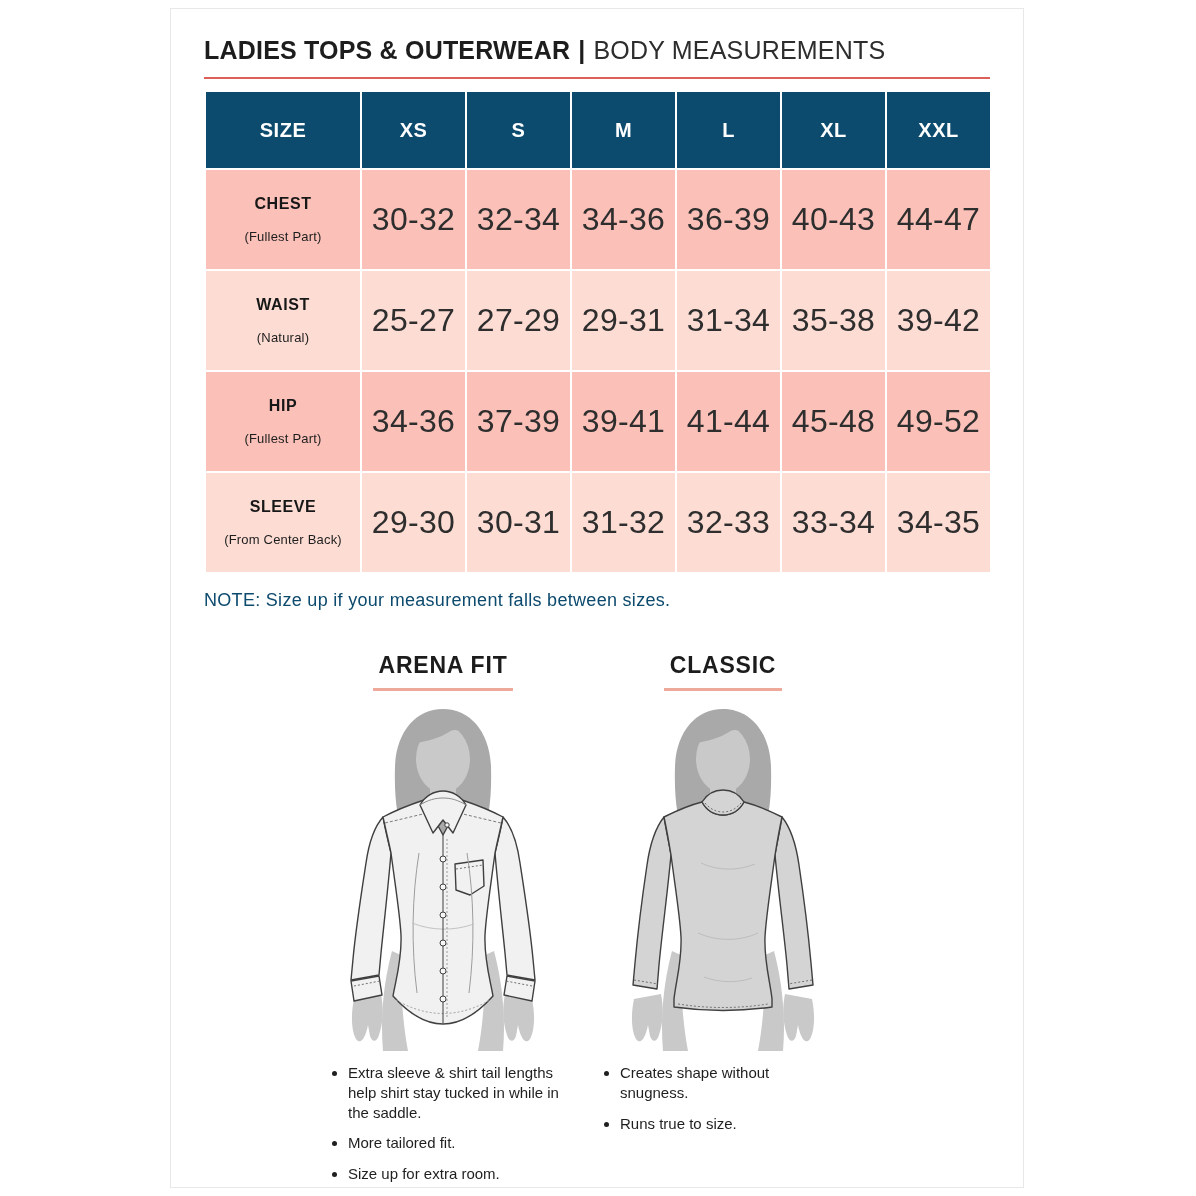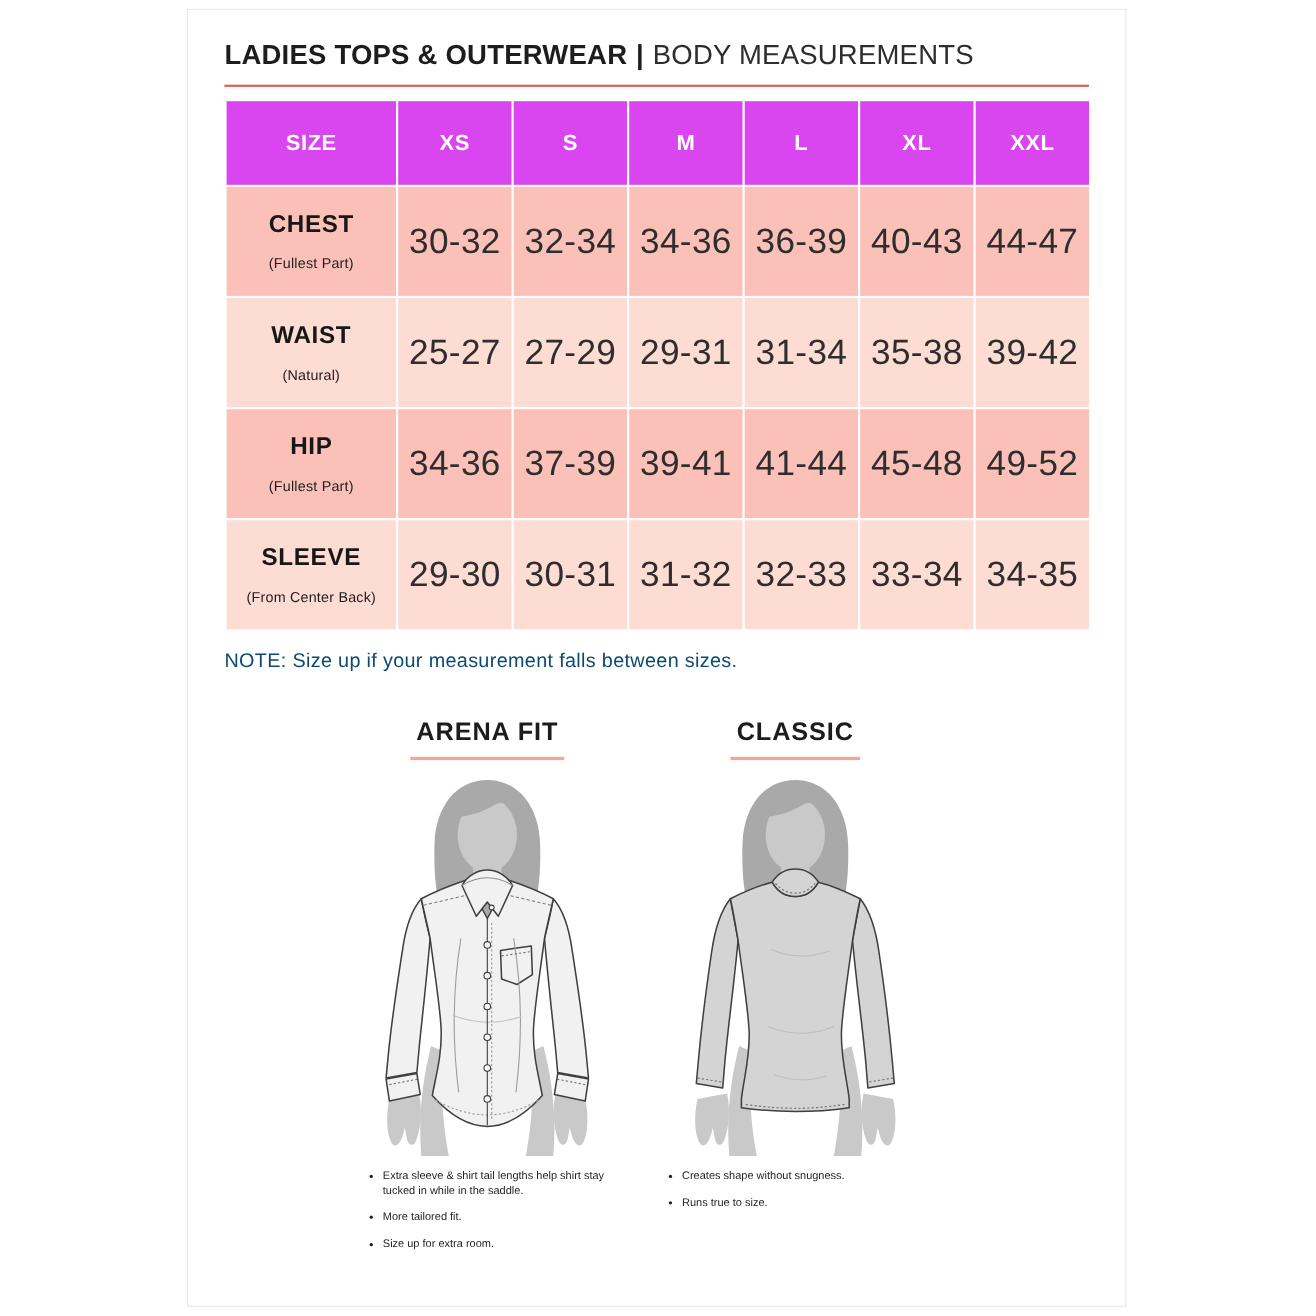--- a/index.html
+++ b/index.html
@@ -31,27 +31,27 @@
   table.size-chart{
     position:absolute;left:204px;top:90px;width:786px;
     border-collapse:collapse;table-layout:fixed;
   }
   table.size-chart th, table.size-chart td{
     border:2px solid #ffffff;text-align:center;vertical-align:middle;padding:0;
   }
   table.size-chart col.c-label{width:156px;}
   table.size-chart col.c-size{width:105px;}
   table.size-chart thead th{
-    background:#d946ef;color:#ffffff;font-weight:700;font-size:20px;
+    background:#0c4a6e;color:#ffffff;font-weight:700;font-size:20px;
     height:76px;letter-spacing:.5px;
   }
   table.size-chart tbody tr{height:101px;}
   table.size-chart tbody tr.row-dark th, table.size-chart tbody tr.row-dark td{background:#fbc1b8;}
   table.size-chart tbody tr.row-light th, table.size-chart tbody tr.row-light td{background:#fcdcd3;}
-  .row-label{font-weight:800;font-size:22px;color:#171717;letter-spacing:.6px;line-height:1.1;}
+  .row-label{font-weight:800;font-size:16px;color:#171717;letter-spacing:.6px;line-height:1.1;}
   .row-sublabel{font-weight:400;font-size:13px;color:#1d1d1d;margin-top:16px;letter-spacing:.2px;}
   table.size-chart tbody td{font-size:32px;color:#2e2e2e;letter-spacing:.3px;}
   
   .note{
     position:absolute;left:204px;top:590px;font-size:18px;color:#0c4a6e;letter-spacing:.3px;
   }
   
   .fit-col{
     position:absolute;top:652px;width:250px;
     display:flex;flex-direction:column;align-items:center;
@@ -59,21 +59,21 @@
   .fit-col.left{left:318px;}
   .fit-col.right{left:598px;}
   .fit-heading{
     font-size:23px;font-weight:800;color:#1c1c1c;letter-spacing:.8px;text-align:center;
   }
   .fit-underline{height:3px;background:#efa99b;margin-top:9px;}
   .fit-underline.w-arena{width:140px;}
   .fit-underline.w-classic{width:118px;}
   .fit-figure{margin-top:10px;width:230px;height:350px;}
   ul.fit-bullets{
-    margin:12px 0 0 0;font-size:10px;color:#1f1f1f;line-height:1.32;
+    margin:12px 0 0 0;font-size:15px;color:#1f1f1f;line-height:1.32;
     align-self:flex-start;
   }
   .fit-col.left ul.fit-bullets{padding-left:28px;width:222px;margin-left:2px;}
   .fit-col.right ul.fit-bullets{padding-left:24px;width:178px;margin-left:-2px;}
   ul.fit-bullets li{margin-bottom:11px;}
 </style>
 </head>
 <body>
 
 <div class="frame"></div>

